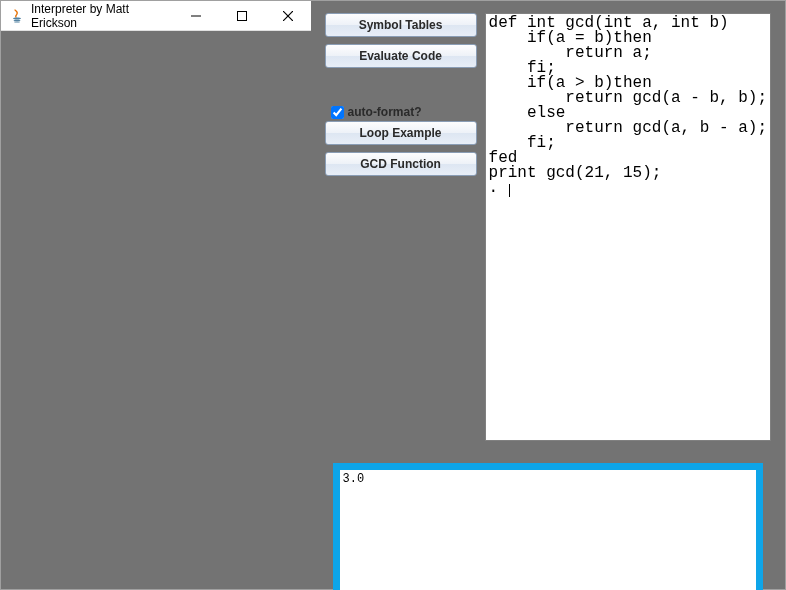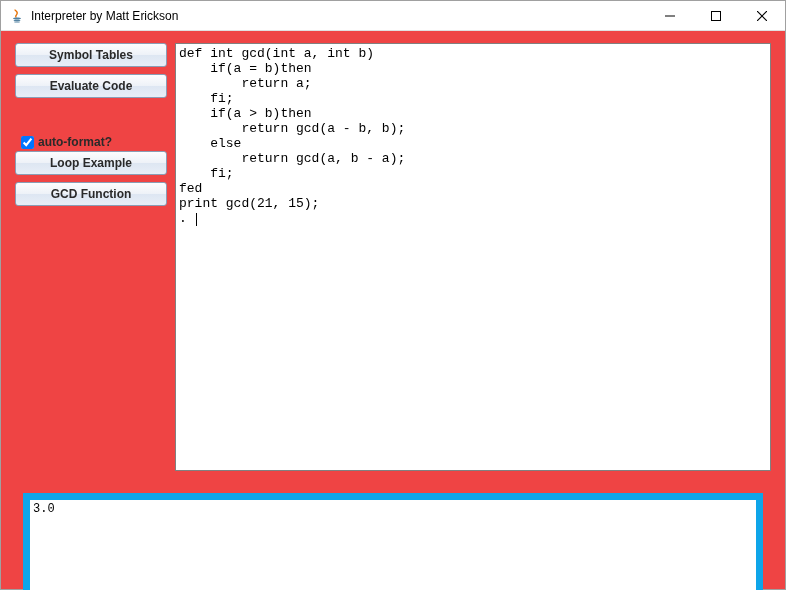--- a/index.html
+++ b/index.html
@@ -11,24 +11,24 @@
       font-family: "Segoe UI", Tahoma, sans-serif;
       font-size: 12px;
       background: #f0f0f0;
       width: 786px;
       height: 590px;
       overflow: hidden;
     }
     .window {
       width: 786px;
       height: 590px;
-      background: #ef4444;
+      background: #737373;
       border: 1px solid #a0a0a0;
       display: flex;
-      flex-direction: column;
+      flex-direction: row;
     }
     .titlebar {
       height: 30px;
       background: #ffffff;
       display: flex;
       align-items: center;
       padding-left: 8px;
       border-bottom: 1px solid #e0e0e0;
     }
     .titlebar-icon {
@@ -111,21 +111,21 @@
       flex: 1;
       display: flex;
       flex-direction: column;
     }
     .code-area {
       width: 100%;
       height: 428px;
       background: #fff;
       border: 1px solid #808080;
       font-family: "Consolas", "Courier New", monospace;
-      font-size: 13px;
+      font-size: 16px;
       line-height: 15px;
       padding: 2px 3px;
       resize: none;
       white-space: pre;
       overflow: auto;
       outline: none;
     }
     .output-wrap {
       padding: 22px 22px 10px 22px;
     }

